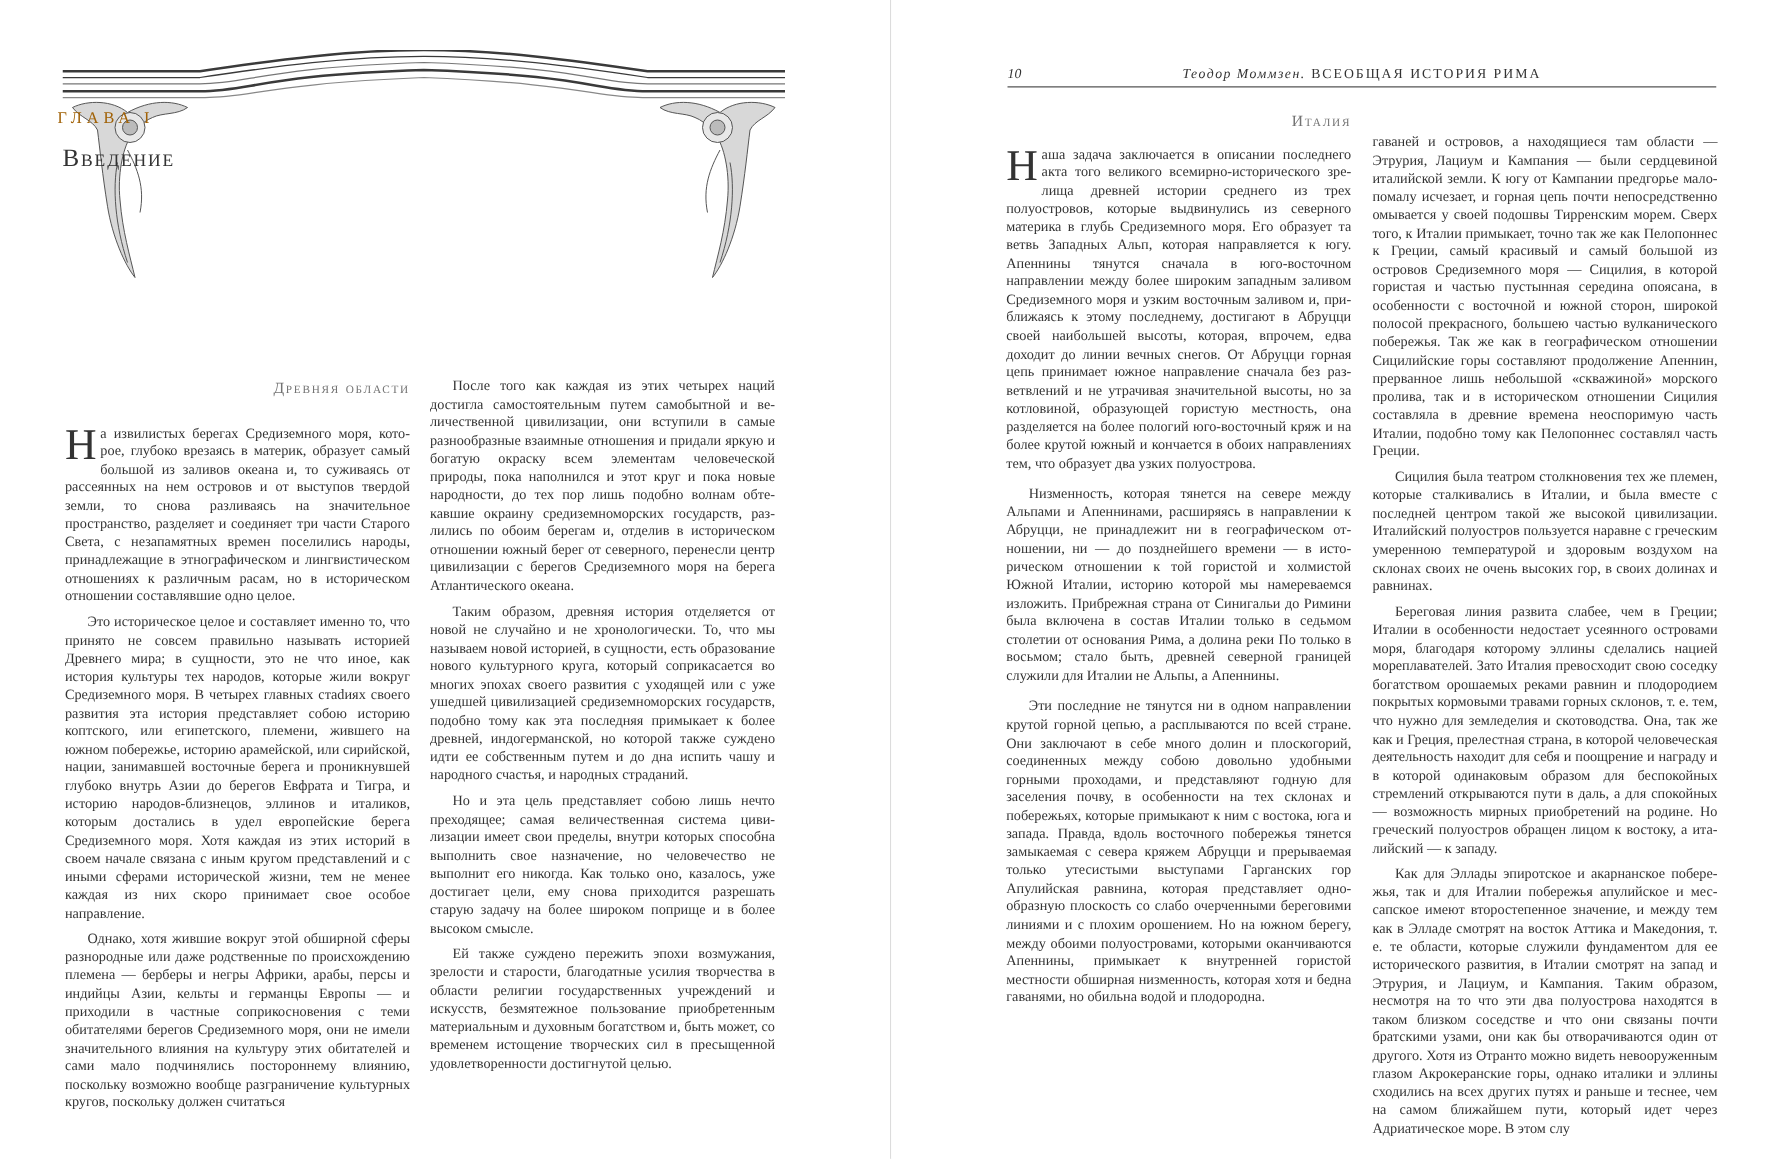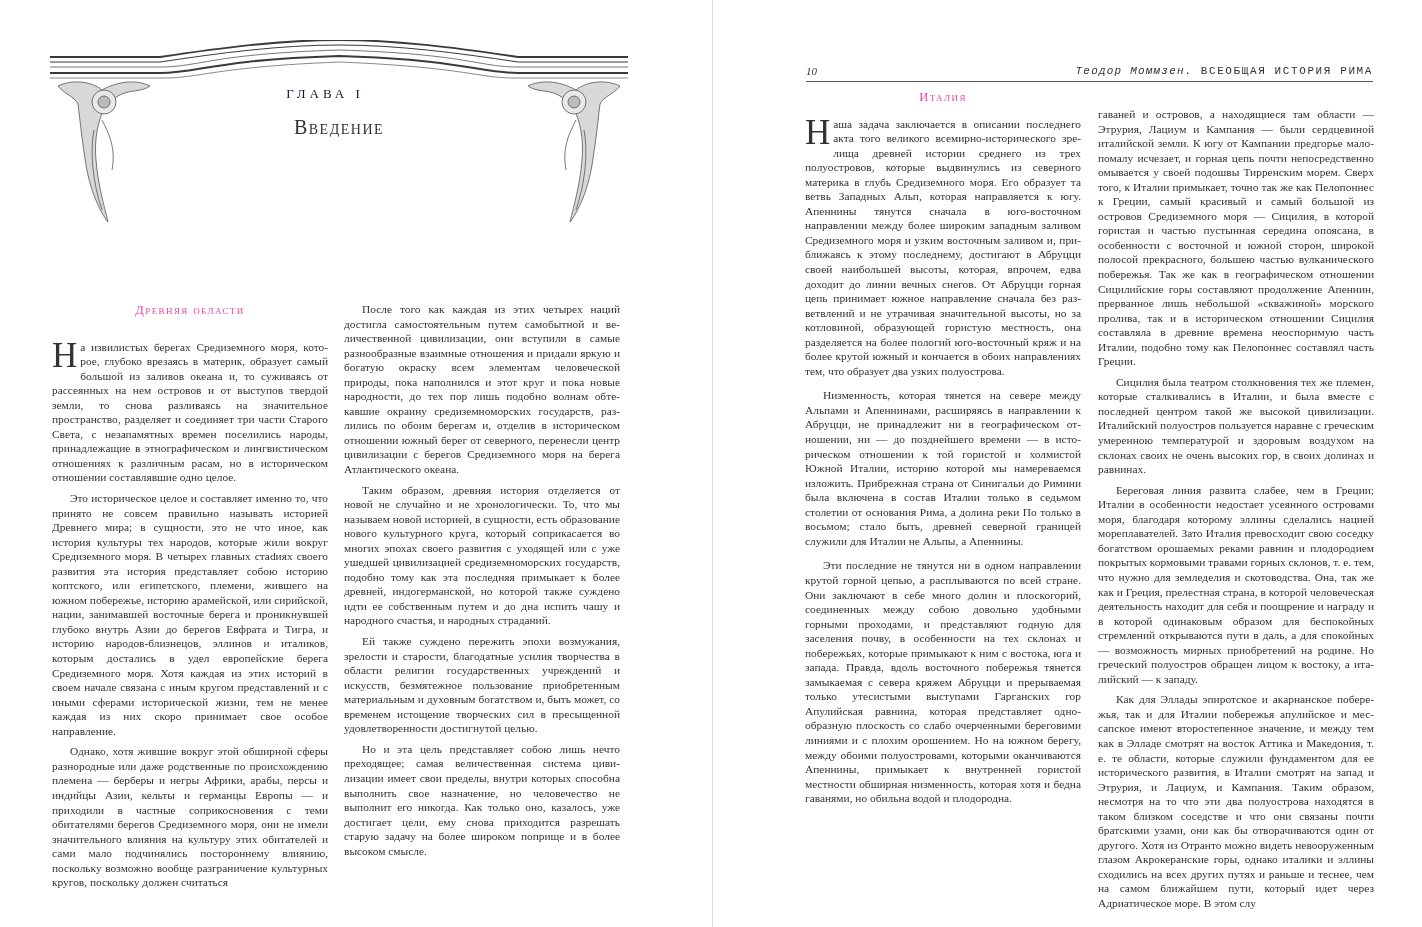--- a/index.html
+++ b/index.html
@@ -8,58 +8,58 @@
     font-family: "DejaVu Serif", "Liberation Serif", serif;
     color: #2a2a2a;
   }
   .page { position: absolute; top: 0; height: 927px; background: #fff; }
   .page-left { left: 0; width: 712px; }
   .page-right { left: 713px; width: 709px; }
   .gutter { position: absolute; left: 712px; top: 0; width: 1px; height: 927px; background: #dcdcdc; }
 
   .ornament { position: absolute; left: 50px; top: 40px; width: 578px; height: 190px; }
   .chapter-label {
-    position: absolute; left: 36px; width: 578px; top: 86px; text-align: center;
-    font-family: "Liberation Serif", serif; font-size: 13px; letter-spacing: 4px; color: #0f172a;
+    position: absolute; left: 46px; width: 578px; top: 86px; 
+    font-family: "Liberation Serif", serif; font-size: 13px; letter-spacing: 4px; color: #a16207;
   }
   .chapter-title {
-    position: absolute; left: 50px; width: 578px; top: 116px; text-align: center;
+    position: absolute; left: 50px; width: 578px; top: 116px; 
     font-family: "Liberation Serif", serif; font-size: 20px; letter-spacing: 1.5px; color: #333;
     font-variant: small-caps;
   }
 
   .col {
     position: absolute; width: 276px;
     font-family: "Liberation Serif", serif;
     font-size: 11.4px; line-height: 14.55px; color: #333;
     text-align: justify; hyphens: manual;
   }
   .col p { margin: 0 0 6px 0; text-indent: 18px; }
   .col p.first { text-indent: 0; }
   .col p.noindent { text-indent: 0; }
   .section-title {
-    text-align: center; font-variant: small-caps; letter-spacing: 1.4px;
-    font-size: 12.5px; color: #ec4899; margin: 0 0 22px 0; text-indent: 0;
+    text-align: right; font-variant: small-caps; letter-spacing: 1.4px;
+    font-size: 12.5px; color: #737373; margin: 0 0 22px 0; text-indent: 0;
   }
   .dropcap {
     float: left; font-size: 35px; line-height: 28px; margin: 2px 3px 0 0;
     color: #333; font-family: "Liberation Serif", serif;
   }
 
   .running-head {
-    position: absolute; top: 65px; left: 806px; width: 567px; height: 16px;
+    position: absolute; top: 53px; left: 806px; width: 567px; height: 16px;
     border-bottom: 1px solid #555;
   }
   .page-number {
     position: absolute; left: 0; top: 0; font-style: italic; font-size: 11px; color: #333;
     font-family: "Liberation Serif", serif;
   }
   .running-title {
-    position: absolute; left: 0; right: 0; top: 0; text-align: right; font-size: 11px;
-    letter-spacing: 1.6px; color: #333; font-family: Liberation Mono, monospace;
+    position: absolute; left: 0; right: 0; top: 0; text-align: center; font-size: 11px;
+    letter-spacing: 1.6px; color: #333; font-family: Liberation Serif, serif;
   }
   .running-title .author { font-style: italic; letter-spacing: 1.2px; }
 </style>
 </head>
 <body>
 
 <div class="page page-left">
   <svg class="ornament" viewBox="0 0 578 190" xmlns="http://www.w3.org/2000/svg">
     <g fill="none" stroke="#3a3a3a">
       <path d="M0 17 L110 17 C170 8 230 0 289 0 C348 0 408 8 468 17 L578 17" stroke-width="2"></path>
@@ -90,22 +90,22 @@
   <div class="col" style="left:52px; top:303px;">
     <div class="section-title">Древняя области</div>
     <p class="first"><span class="dropcap">Н</span><span>а извилистых берегах Средиземного моря, кото­рое, глубоко врезаясь в материк, образует самый большой из заливов океана и, то суживаясь от рассе­янных на нем островов и от выступов твердой земли, то снова разливаясь на значительное пространство, разделяет и соединяет три части Старого Света, с не­запамятных времен поселились народы, принадле­жащие в этнографическом и лингвистическом от­ношениях к различным расам, но в историческом отношении составлявшие одно целое.</span></p>
     <p>Это историческое целое и составляет именно то, что принято не совсем правильно называть исто­рией Древнего мира; в сущности, это не что иное, как история культуры тех народов, которые жили вокруг Средиземного моря. В четырех главных ста­dиях своего развития эта история представляет со­бою историю коптского, или египетского, племени, жившего на южном побережье, историю арамейской, или сирийской, нации, занимавшей восточные бе­рега и проникнувшей глубоко внутрь Азии до бере­гов Евфрата и Тигра, и историю народов-близнецов, эллинов и италиков, которым достались в удел ев­ропейские берега Средиземного моря. Хотя каждая из этих историй в своем начале связана с иным кру­гом представлений и с иными сферами исторической жизни, тем не менее каждая из них скоро принимает свое особое направление.</p>
     <p>Однако, хотя жившие вокруг этой обширной сферы разнородные или даже родственные по про­исхождению племена — берберы и негры Африки, арабы, персы и индийцы Азии, кельты и германцы Европы — и приходили в частные соприкосновения с теми обитателями берегов Средиземного моря, они не имели значительного влияния на культуру этих обитателей и сами мало подчинялись постороннему влиянию, поскольку возможно вообще разграниче­ние культурных кругов, поскольку должен считаться</p>
   </div>
 
   <div class="col" style="left:344px; top:302px;">
     <p>После того как каждая из этих четырех наций достигла самостоятельным путем самобытной и ве­личественной цивилизации, они вступили в самые разнообразные взаимные отношения и придали яр­кую и богатую окраску всем элементам человеческой природы, пока наполнился и этот круг и пока новые народности, до тех пор лишь подобно волнам обте­кавшие окраину средиземноморских государств, раз­лились по обоим берегам и, отделив в историческом отношении южный берег от северного, перенесли центр цивилизации с берегов Средиземного моря на берега Атлантического океана.</p>
     <p>Таким образом, древняя история отделяется от новой не случайно и не хронологически. То, что мы называем новой историей, в сущности, есть образова­ние нового культурного круга, который соприкасается во многих эпохах своего развития с уходящей или с уже ушедшей цивилизацией средиземноморских го­сударств, подобно тому как эта последняя примыкает к более древней, индогерманской, но которой также суждено идти ее собственным путем и до дна испить чашу и народного счастья, и народных страданий.</p>
+    <p>Но и эта цель представляет собою лишь нечто преходящее; самая величественная система циви­лизации имеет свои пределы, внутри которых спо­собна выполнить свое назначение, но человечество не выполнит его никогда. Как только оно, казалось, уже достигает цели, ему снова приходится разрешать старую задачу на более широком поприще и в более высоком смысле.</p>
     <p>Ей также суждено пережить эпохи возмужания, зрелости и старости, благодатные усилия творчества в области религии государственных учреждений и искусств, безмятежное пользование приобретен­ным материальным и духовным богатством и, быть может, со временем истощение творческих сил в пре­сыщенной удовлетворенности достигнутой целью.</p>
-    <p>Но и эта цель представляет собою лишь нечто преходящее; самая величественная система циви­лизации имеет свои пределы, внутри которых спо­собна выполнить свое назначение, но человечество не выполнит его никогда. Как только оно, казалось, уже достигает цели, ему снова приходится разрешать старую задачу на более широком поприще и в более высоком смысле.</p>
   </div>
 </div>
 
 <div class="gutter"></div>
 
 <div class="page page-right"></div>
 
 <div class="running-head">
   <span class="page-number">10</span>
   <span class="running-title"><span class="author">Теодор Моммзен.</span> <span>ВСЕОБЩАЯ ИСТОРИЯ РИМА</span></span>

